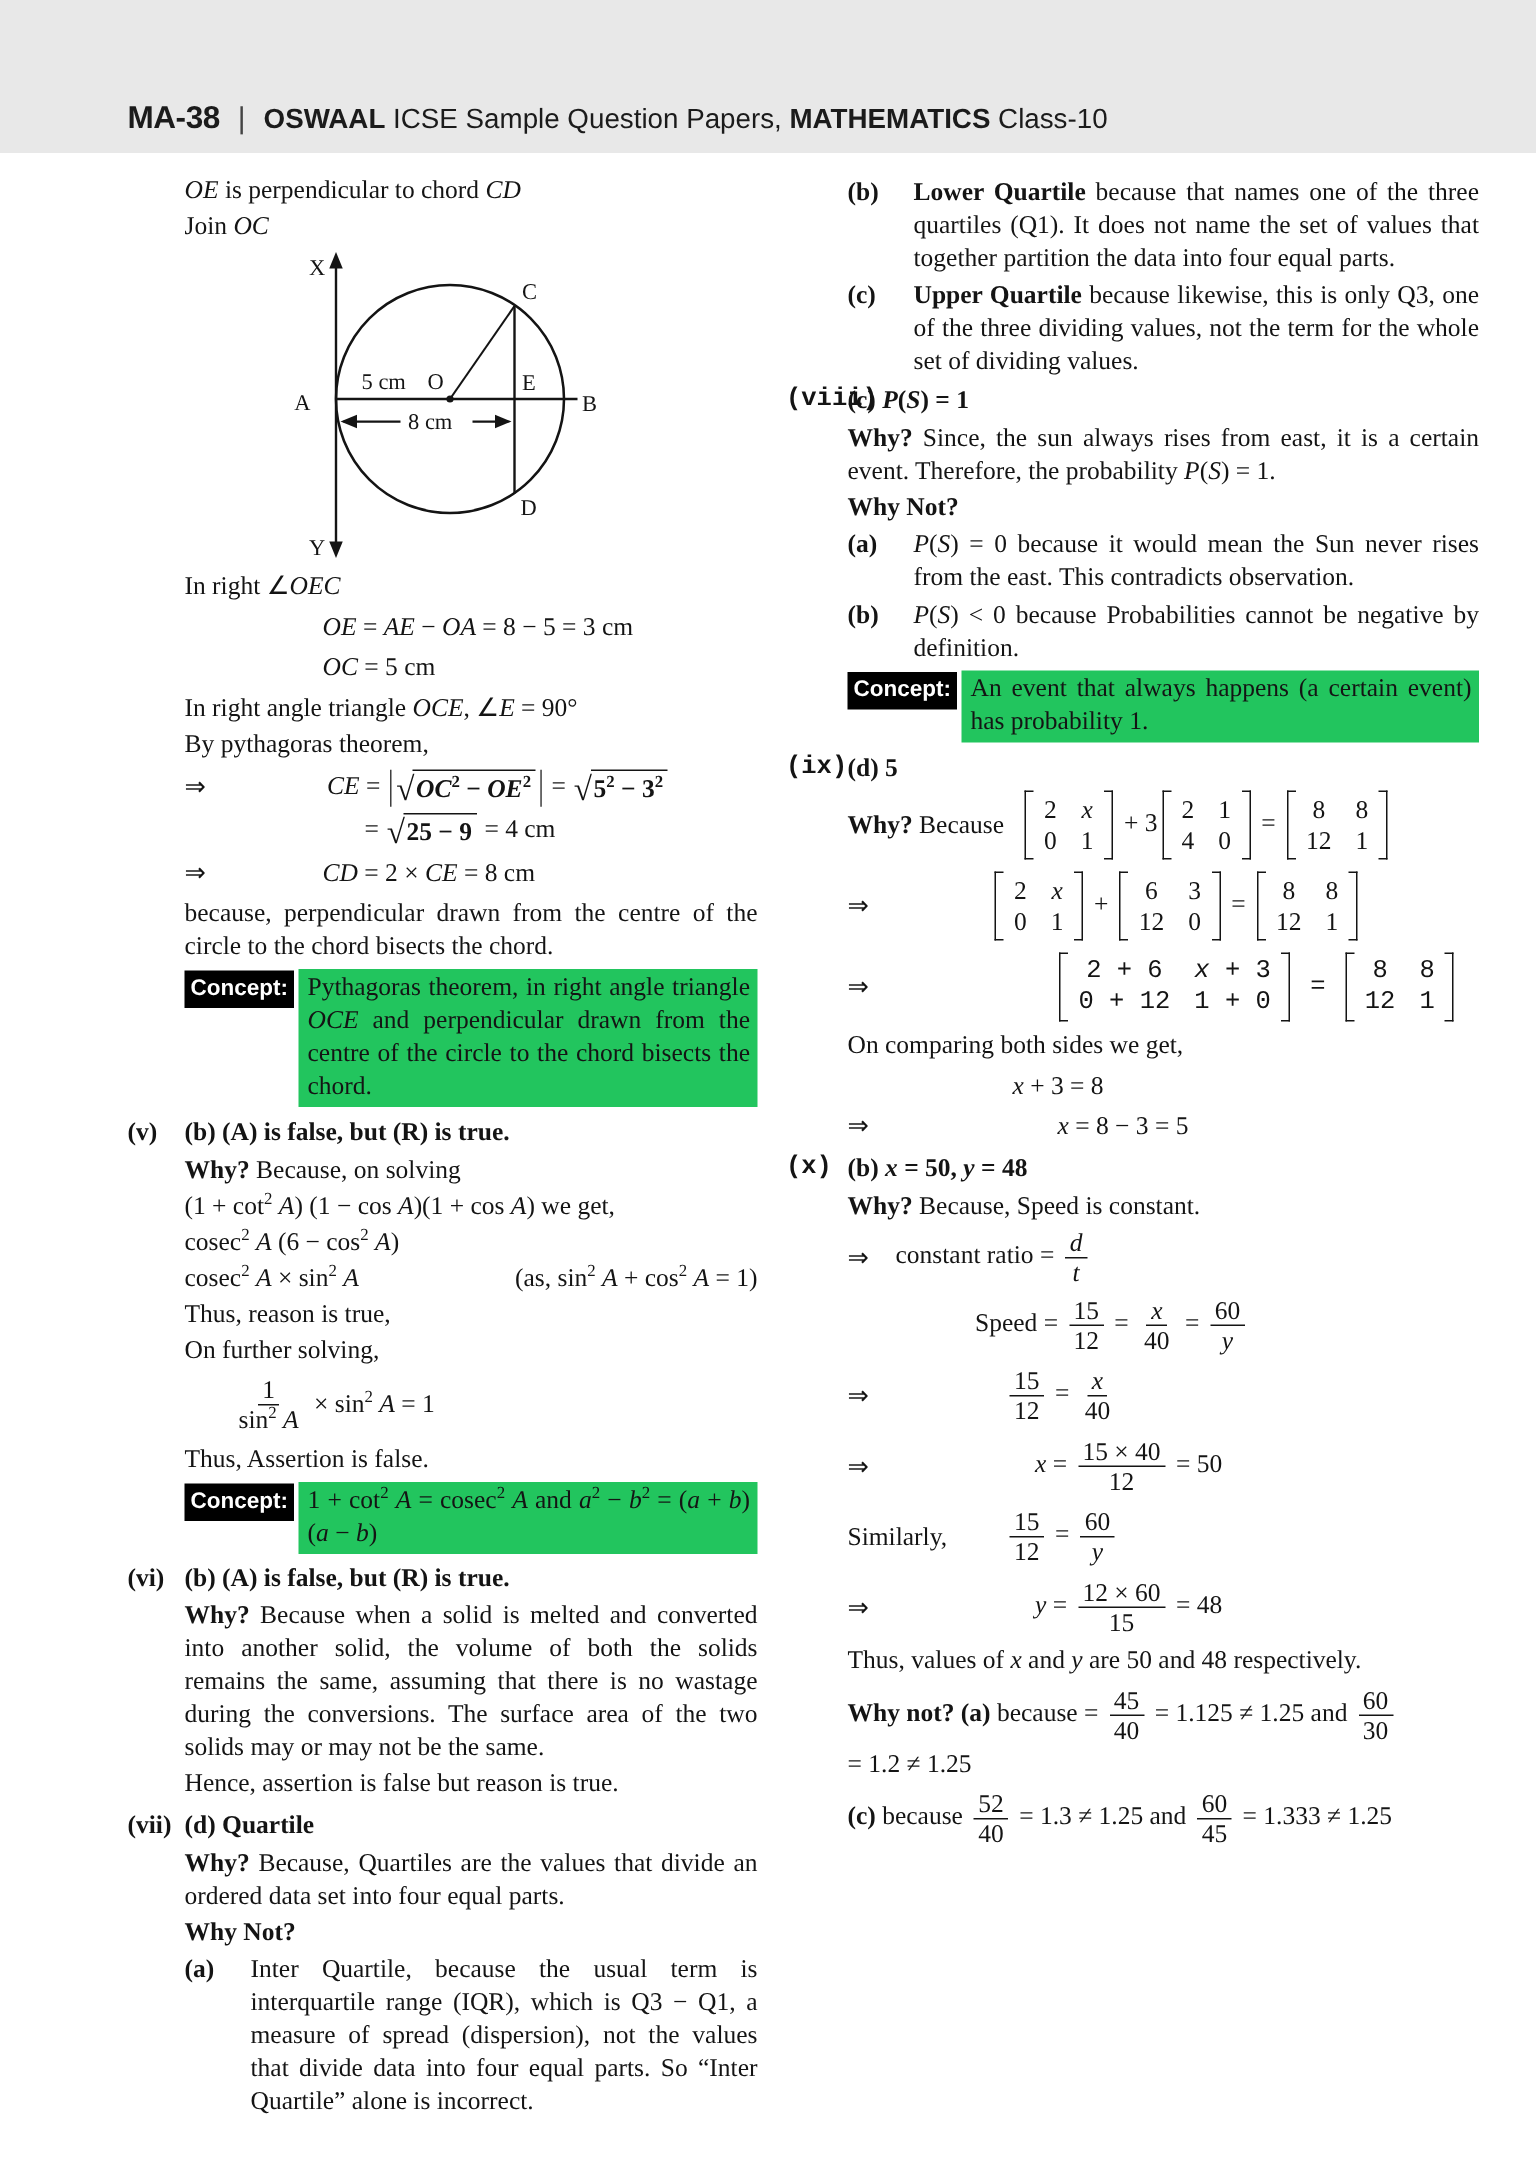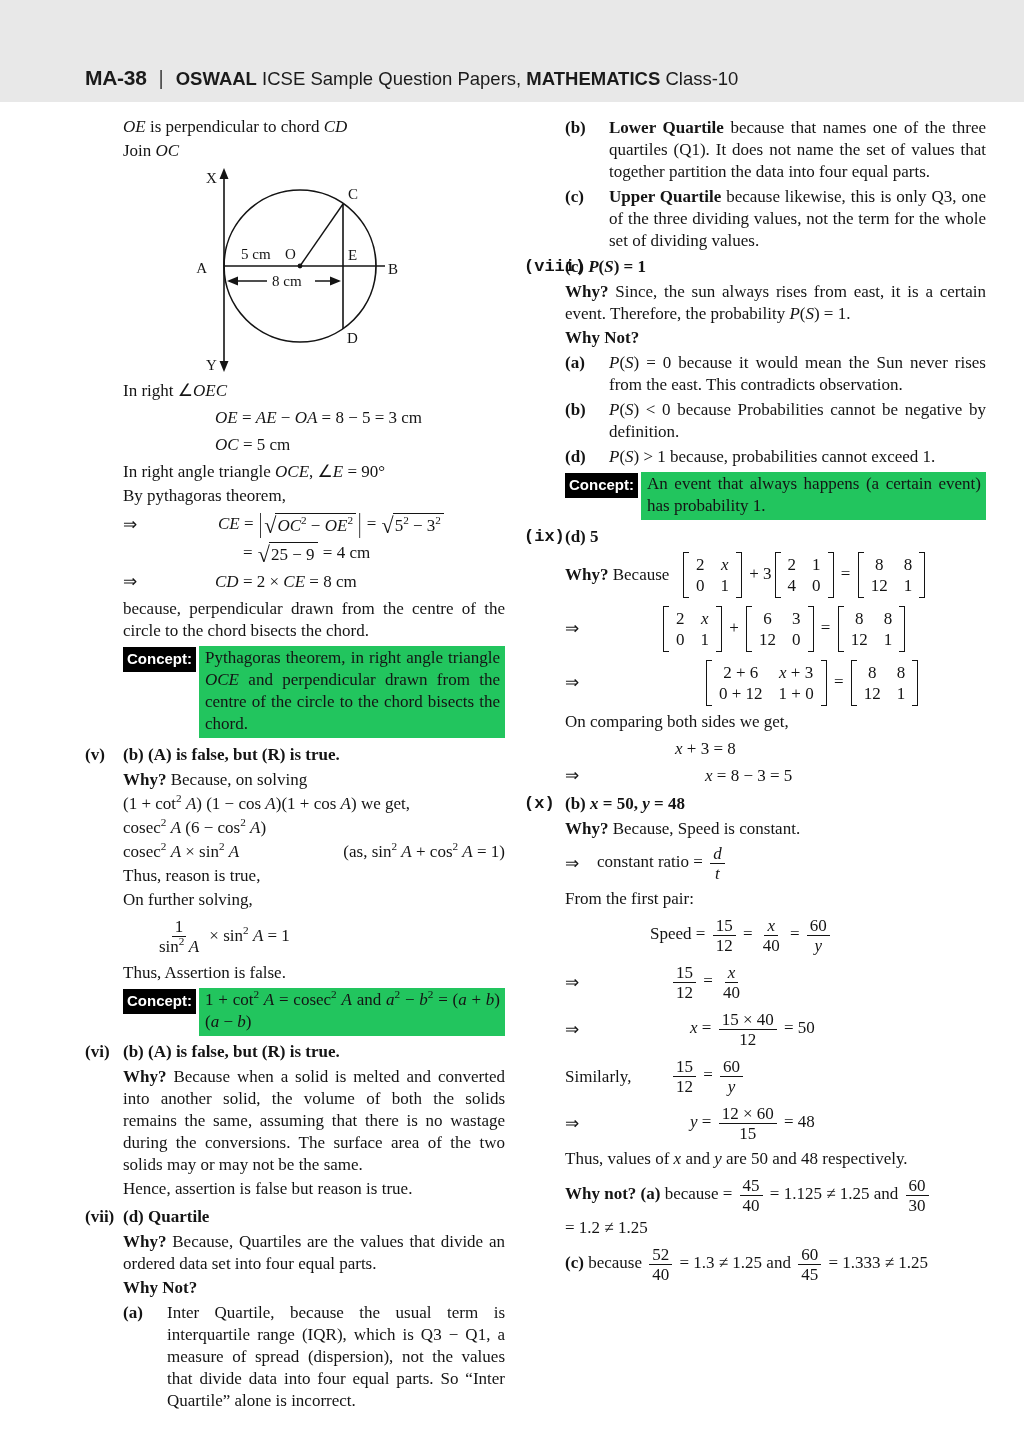--- a/index.html
+++ b/index.html
@@ -37,21 +37,21 @@
   .s-b{font-weight:bold;}
   .s-bi{font-weight:bold;font-style:italic;}
   .s-sup{vertical-align:super;font-size:0.66em;line-height:0;}
   .s-bar{display:inline-block;transform:scaleY(1.6);transform-origin:center;margin:0 1px;}
   .frac{display:inline-flex;flex-direction:column;align-items:center;vertical-align:middle;
     margin:0 3px;line-height:19px;text-align:center;}
   .frac>.num{border-bottom:1.3px solid #141414;padding:0 3px;}
   .frac>.den{padding:0 3px;}
   .sqrt{display:inline-flex;align-items:stretch;vertical-align:middle;margin:0 1px;}
   .sqrt>.rad{font-size:1.3em;line-height:1;align-self:flex-end;margin-right:-1px;}
-  .sqrt>.radicand{border-top:1.4px solid #141414;padding:1px 3px 0 2px;}
+  .sqrt>.radicand{border-top:1.4px solid #141414;padding:1px 3px 0 2px;font-weight:bold;}
   .mat{display:inline-flex;align-items:center;vertical-align:middle;margin:0 3px;}
   .mat>.brl{align-self:stretch;width:5px;border:1.7px solid #141414;border-right:none;}
   .mat>.brr{align-self:stretch;width:5px;border:1.7px solid #141414;border-left:none;}
   .mat>.grid{display:grid;grid-template-columns:auto auto;column-gap:16px;row-gap:0;
     padding:2px 7px;justify-items:center;line-height:21px;}
   .diagram{margin:4px 0 6px 0;}
   .diagram svg{display:block;}
   svg text{font-family:"Liberation Serif",serif;font-size:15px;fill:#141414;}
 </style>
 </head>
@@ -151,21 +151,21 @@
     <div class="subitem"><span class="sublabel">(a)</span><span class="mgrp"><span>Inter Quartile, because the usual term is interquartile range (IQR), which is Q3 − Q1, a measure of spread (dispersion), not the values that divide data into four equal parts. So “Inter Quartile” alone is incorrect.</span></span></div>
   </div>
 <div class="col col-right" id="col-right">
     <div class="subitem"><span class="sublabel">(b)</span><span class="mgrp"><span class="s-b">Lower Quartile</span><span> because that names one of the three quartiles (Q1). It does not name the set of values that together partition the data into four equal parts.</span></span></div>
     <div class="subitem"><span class="sublabel">(c)</span><span class="mgrp"><span class="s-b">Upper Quartile</span><span> because likewise, this is only Q3, one of the three dividing values, not the term for the whole set of dividing values.</span></span></div>
     <div class="qblock" style="margin-top: 4px;"><span class="qnum">(viii)</span><span class="qbody"><span class="mgrp"><span class="s-b">(c) </span><span class="s-bi">P</span><span class="s-b">(</span><span class="s-bi">S</span><span class="s-b">) = 1</span></span></span></div>
     <div class="para"><span class="mgrp"><span class="s-b">Why?</span><span> Since, the sun always rises from east, it is a certain event. Therefore, the probability </span><span class="s-i">P</span><span>(</span><span class="s-i">S</span><span>) = 1.</span></span></div>
     <div class="para"><span class="mgrp"><span class="s-b">Why Not?</span></span></div>
     <div class="subitem"><span class="sublabel">(a)</span><span class="mgrp"><span class="s-i">P</span><span>(</span><span class="s-i">S</span><span>) = 0 because it would mean the Sun never rises from the east. This contradicts observation.</span></span></div>
     <div class="subitem"><span class="sublabel">(b)</span><span class="mgrp"><span class="s-i">P</span><span>(</span><span class="s-i">S</span><span>) &lt; 0 because Probabilities cannot be negative by definition.</span></span></div>
-    <div class="subitem"><span class="sublabel">(d)</span><span class="mgrp"><span class="s-i">P</span><span>(</span><span class="s-i">S</span><span>) &gt; 1 because, probabilities cannot exceed 1.</span></span></div>
+    <div class="subitem"><span class="sublabel">(d)</span></div>
     <div class="concept" style="margin-top: 4px;">
       <span class="concept-label">Concept:</span>
       <span class="concept-body"><span class="mgrp"><span>An event that always happens (a certain event) has probability 1.</span></span></span>
     </div>
     <div class="qblock" style="margin-top: 6px;"><span class="qnum">(ix)</span><span class="qbody"><span class="mgrp"><span class="s-b">(d) 5</span></span></span></div>
     <div class="eqline" style="margin-top: 4px;"><span class="eqlead"><span class="mgrp"><span class="s-b">Why?</span><span> Because </span></span></span><span class="eqbody" style="margin-left: 115px;"><span class="mgrp"><span class="mat">
             <span class="brl"></span>
             <span class="grid">
               <span class="cell"><span>2</span></span>
               <span class="cell"><span class="mgrp"><span class="s-i">x</span></span></span>
@@ -213,21 +213,21 @@
           </span><span> = </span><span class="mat">
             <span class="brl"></span>
             <span class="grid">
               <span class="cell"><span>8</span></span>
               <span class="cell"><span>8</span></span>
               <span class="cell"><span>12</span></span>
               <span class="cell"><span>1</span></span>
             </span>
             <span class="brr"></span>
           </span></span></span></div>
-    <div class="eqline" style="margin-top: 8px;"><span class="eqlead">⇒</span><span class="eqbody" style="margin-left: 138px;"><span class="mgrp"><span class="mat">
+    <div class="eqline" style="margin-top: 8px;"><span class="eqlead">⇒</span><span class="eqbody" style="margin-left: 138px; font-family: Liberation Mono, monospace;"><span class="mgrp"><span class="mat">
             <span class="brl"></span>
             <span class="grid">
               <span class="cell"><span>2 + 6</span></span>
               <span class="cell"><span class="mgrp"><span class="s-i">x</span><span> + 3</span></span></span>
               <span class="cell"><span>0 + 12</span></span>
               <span class="cell"><span>1 + 0</span></span>
             </span>
             <span class="brr"></span>
           </span><span> = </span><span class="mat">
             <span class="brl"></span>
@@ -241,21 +241,20 @@
           </span></span></span></div>
     <div class="para" style="margin-top: 4px;"><span class="mgrp"><span>On comparing both sides we get,</span></span></div>
     <div class="eqline"><span class="eqbody" style="margin-left: 110px;"><span class="mgrp"><span class="s-i">x</span><span> + 3 = 8</span></span></span></div>
     <div class="eqline"><span class="eqlead">⇒</span><span class="eqbody" style="margin-left: 140px;"><span class="mgrp"><span class="s-i">x</span><span> = 8 − 3 = 5</span></span></span></div>
     <div class="qblock" style="margin-top: 6px;"><span class="qnum">(x)</span><span class="qbody"><span class="mgrp"><span class="s-b">(b) </span><span class="s-bi">x</span><span class="s-b"> = 50, </span><span class="s-bi">y</span><span class="s-b"> = 48</span></span></span></div>
     <div class="para"><span class="mgrp"><span class="s-b">Why?</span><span> Because, Speed is constant.</span></span></div>
     <div class="eqline" style="margin-top: 4px;"><span class="eqlead">⇒</span><span class="eqbody" style="margin-left: 32px;"><span class="mgrp"><span>constant ratio = </span><span class="frac">
             <span class="num"><span class="mgrp"><span class="s-i">d</span></span></span>
             <span class="den"><span class="mgrp"><span class="s-i">t</span></span></span>
           </span></span></span></div>
-    <div class="para" style="margin-top: 4px;"><span class="mgrp"><span>From the first pair:</span></span></div>
     <div class="eqline" style="margin-top: 6px;"><span class="eqbody" style="margin-left: 85px;"><span class="mgrp"><span>Speed = </span><span class="frac">
             <span class="num"><span>15</span></span>
             <span class="den"><span>12</span></span>
           </span><span> = </span><span class="frac">
             <span class="num"><span class="mgrp"><span class="s-i">x</span></span></span>
             <span class="den"><span>40</span></span>
           </span><span> = </span><span class="frac">
             <span class="num"><span>60</span></span>
             <span class="den"><span class="mgrp"><span class="s-i">y</span></span></span>
           </span></span></span></div>

